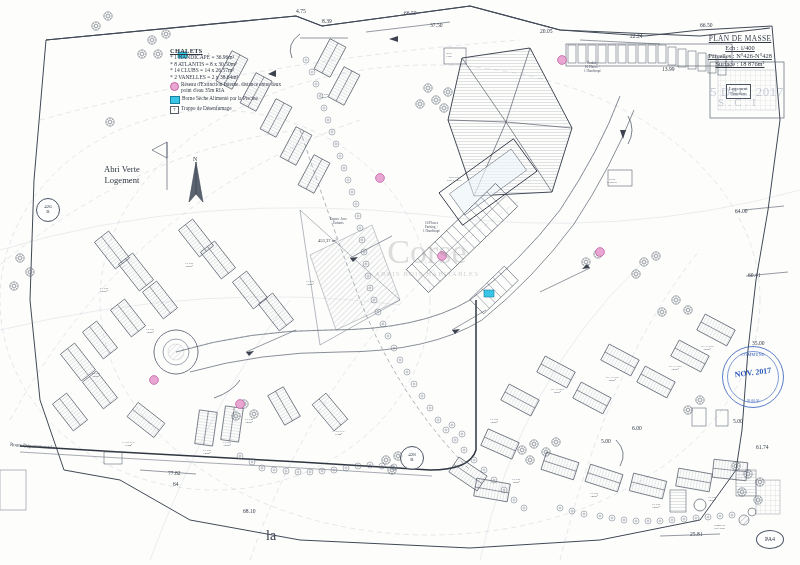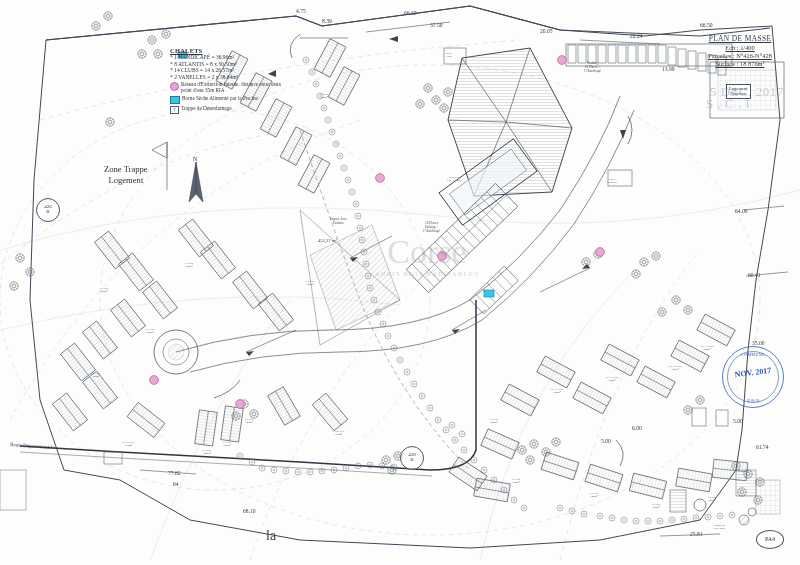--- a/index.html
+++ b/index.html
@@ -32,21 +32,21 @@
   #wm .w3{font-size:7px;color:rgba(140,136,142,.35);letter-spacing:1px;margin-top:5px;}
   
   #stamp{position:absolute;left:722px;top:346px;width:62px;height:62px;}
   #stamp .ring{position:absolute;inset:0;border:1.6px solid #2a58b8;border-radius:50%;opacity:.78;}
   #stamp .ring2{position:absolute;inset:5px;border:1px solid #2a58b8;border-radius:50%;opacity:.6;}
   #stamp .date{position:absolute;left:0;right:0;top:22px;text-align:center;font-size:8px;color:#2a58b8;font-weight:bold;transform:rotate(-7deg);}
   #stamp .top{position:absolute;left:0;right:0;top:6px;text-align:center;font-size:4px;color:#2a58b8;letter-spacing:.4px;}
   #stamp .bot{position:absolute;left:0;right:0;bottom:5px;text-align:center;font-size:3.6px;color:#2a58b8;}
   #stamp2{position:absolute;left:706px;top:66px;width:84px;height:54px;color:rgba(120,132,160,.40);}
   #stamp2 .d{position:absolute;left:4px;top:18px;font-size:13px;letter-spacing:.5px;}
-  #stamp2 .s{position:absolute;left:0;top:30px;font-size:13px;letter-spacing:.5px;text-align:center;}
+  #stamp2 .s{position:absolute;left:12px;top:30px;font-size:11px;letter-spacing:.5px;text-align:center;}
   .logbox{position:absolute;left:726px;top:84px;border:.7px solid #4b5463;padding:1px 2px;font-size:4.6px;text-align:center;color:#333a46;line-height:1.15;background:rgba(255,255,255,.55);}
   
   .parcel{position:absolute;border:.9px solid #4b5463;border-radius:50%;width:24px;height:24px;font-size:5px;text-align:center;color:#39404d;line-height:1.05;padding-top:5px;box-sizing:border-box;background:rgba(255,255,255,.6);}
   .pa4{position:absolute;border:.9px solid #4b5463;border-radius:50%;width:26px;height:17px;font-size:6px;text-align:center;color:#39404d;line-height:17px;background:rgba(255,255,255,.6);}
 </style>
 </head>
 <body>
 
 <div id="plan">
 
@@ -550,21 +550,21 @@
       <span class="swatch-bs"></span>
       <span class="note">Borne Sèche Alimenté par la Piscine</span>
     </div>
     <div class="legrow">
       <span class="swatch-tr">T</span>
       <span class="note">Trappe de Désenfumage</span>
     </div>
   </div>
 
   <div id="zoneverte">
-    <div>Zone Trappe</div>
+    <div>Abri Verte</div>
     <div>Logement</div>
   </div>
   <div class="lbl" style="left:193px;top:156px;font-size:6px;color:#3c434f;">N</div>
 
   <div class="lbl tiny" style="left:584px;top:62px;text-align:center;">
     <div>Parking</div>
     <div>16 Places  +</div>
     <div>1 Handicapé</div>
   </div>
 

